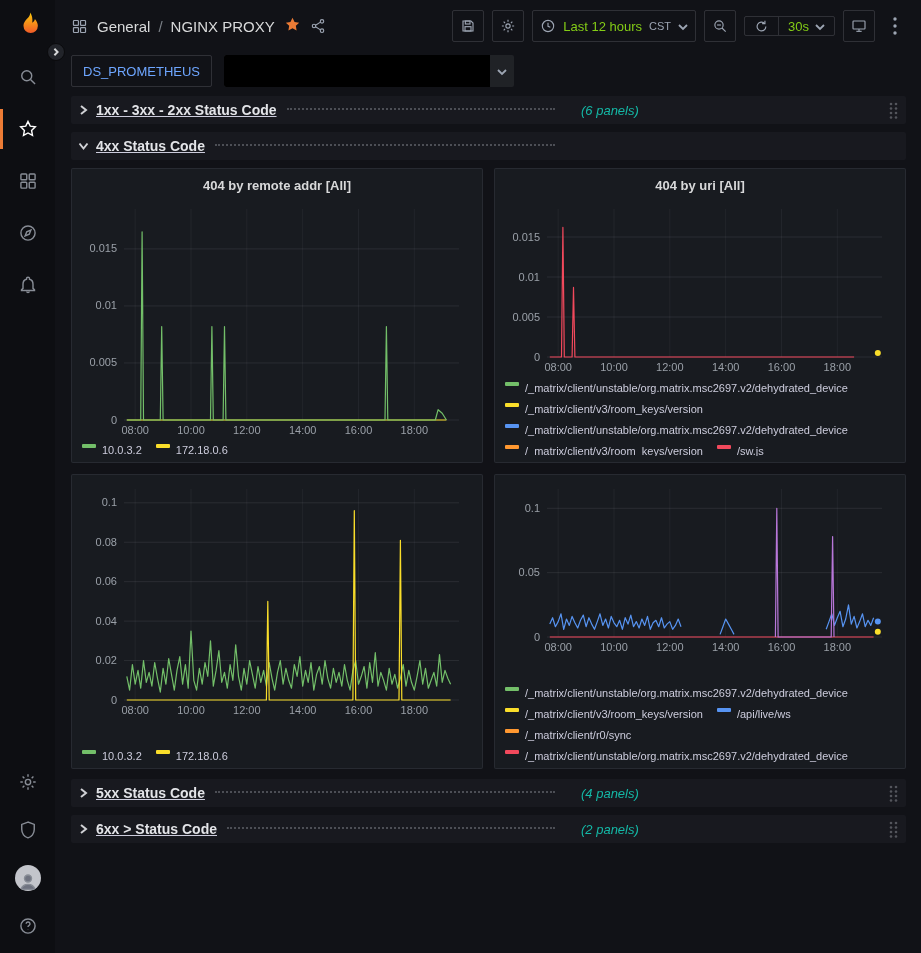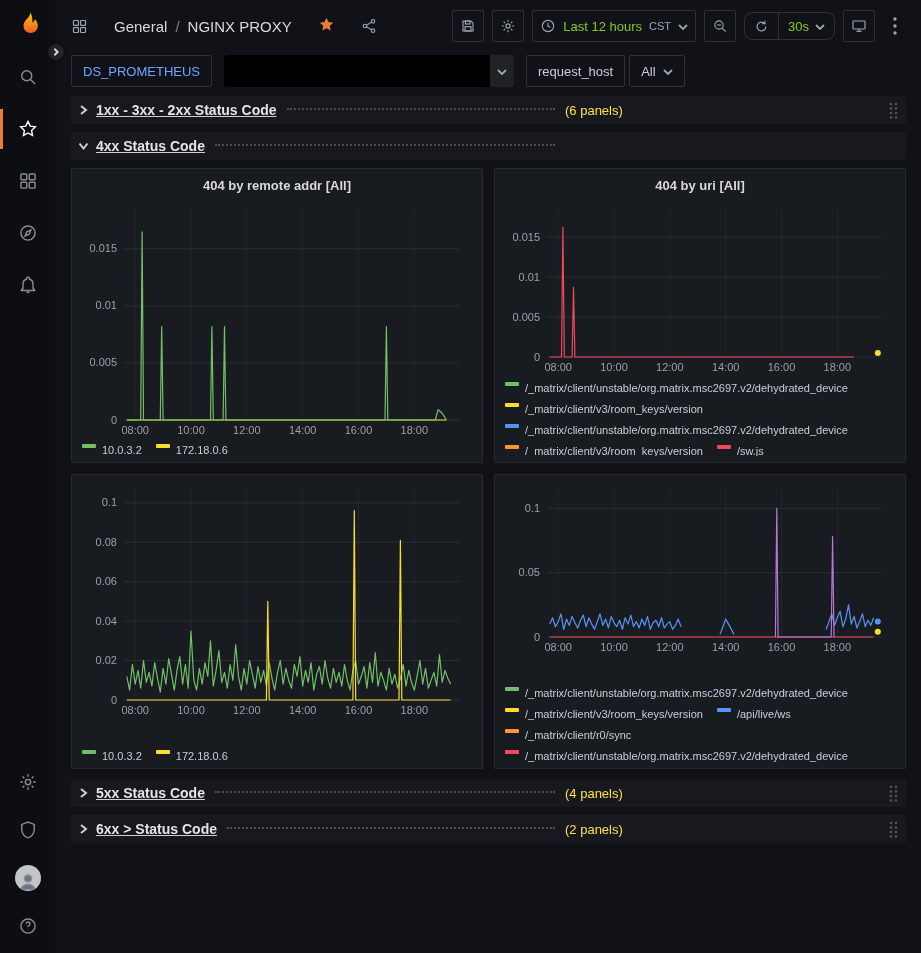--- a/index.html
+++ b/index.html
@@ -32,33 +32,33 @@
     position:absolute; left:47px; top:43px; width:18px; height:18px; border-radius:50%;
     background:#22242a; border:1px solid #0a0a0c; z-index:9; display:flex; align-items:center; justify-content:center; cursor:pointer;
   }
   .expander svg { width:8px; height:8px; stroke:#d8d9da; stroke-width:2.4; fill:none; }
 
   
   .topbar {
     position:absolute; left:55px; top:0; right:0; height:52px;
     display:flex; align-items:center; padding:0 14px 0 16px; gap:8px;
   }
-  .crumb { display:flex; align-items:center; gap:26px; }
+  .crumb { display:flex; align-items:center; gap:9px; }
   .crumb svg { width:17px; height:17px; stroke:#9da5b3; fill:none; stroke-width:1.7; }
   .crumb-text { font-size:15px; color:#d8d9da; display:flex; gap:8px; align-items:center; }
   .crumb-sep { color:#7b8087; }
   .star-fav svg { width:17px; height:17px; fill:#eb7b35; stroke:none; }
   .topbar-spacer { flex:1; }
   .icon-btn {
     min-width:32px; height:32px; border:1px solid rgba(204,204,220,0.16); border-radius:2px;
     display:flex; align-items:center; justify-content:center; gap:7px; padding:0 7px;
     cursor:pointer; background:transparent; color:#d8d9da;
   }
   .icon-btn svg { width:16px; height:16px; stroke:#9da5b3; fill:none; stroke-width:1.7; }
-  .btn-group { display:flex; border:1px solid rgba(204,204,220,0.16); border-radius:8px; height:28px; }
+  .btn-group { display:flex; border:1px solid rgba(204,204,220,0.16); border-radius:2px; height:20px; }
   .btn-group .seg { display:flex; align-items:center; gap:6px; padding:0 9px; cursor:pointer; }
   .btn-group .seg + .seg { border-left:1px solid rgba(204,204,220,0.16); }
   .btn-group svg { width:15px; height:15px; }
   .tp-text { font-size:13px; color:#84cc16; white-space:nowrap; }
   .tp-zone { font-size:11px; color:#9da5b3; }
   .caret svg { width:10px; height:7px; stroke:#9da5b3; stroke-width:1.8; fill:none; }
   .kebab { width:24px; height:32px; display:flex; align-items:center; justify-content:center; cursor:pointer; }
   .kebab svg { width:4px; height:18px; fill:#9da5b3; }
 
   
@@ -85,21 +85,21 @@
   .row-header {
     height:28px; display:flex; align-items:center; padding:0 6px 0 8px; margin-bottom:8px;
     background:rgba(204,204,220,0.04); border-radius:2px; cursor:pointer;
   }
   .row-left { width:480px; flex:0 0 auto; display:flex; align-items:center; min-width:0;text-decoration:underline; }
   .row-chev { width:9px; height:10px; margin-right:8px; display:flex; align-items:center; }
   .row-chev svg { width:9px; height:10px; stroke:#d0d1d5; stroke-width:2; fill:none; }
   .row-chev.down svg { transform:rotate(90deg); }
   .row-title { font-size:14px; font-weight:700; color:#e3e4e8; white-space:nowrap; }
   .row-dots { flex:1; border-bottom:2px dotted #4c4e55; height:1px; margin:0 4px 0 10px; transform:translateY(-1px); }
-  .row-count { font-size:13px; color:#fde047; margin-left:6px; white-space:nowrap; }
+  .row-count { font-size:13px; font-style:italic; color:#14b8a6; margin-left:22px; white-space:nowrap; }
   .row-fill { flex:1; }
   .drag-handle { width:12px; height:18px; display:flex; align-items:center; cursor:grab; }
   .drag-handle svg { width:10px; height:17px; fill:#53555c; }
 
   .panel-grid {
     display:grid; grid-template-columns:1fr 1fr; gap:11px; margin:2px 0 10px 0;
   }
   .panel {
     height:295px; background:#181b20; border:1px solid rgba(204,204,220,0.09); border-radius:2px;
     display:flex; flex-direction:column; padding:4px 10px 6px 10px; overflow:hidden;
@@ -291,31 +291,20 @@
 
 <div class="varbar">
   <div class="var-chip blue">
     <span>DS_PROMETHEUS</span>
   </div>
   <div class="var-select">
     <span class="redacted"></span>
     <span class="caret"><svg viewBox="0 0 10 7">
           <polyline points="1,1 5,5 9,1"></polyline>
         </svg></span>
-  </div>
-  <div class="var-group">
-    <div class="var-chip">
-      <span>request_host</span>
-    </div>
-    <div class="var-chip">
-      <span>All</span>
-      <span class="caret"><svg viewBox="0 0 10 7">
-            <polyline points="1,1 5,5 9,1"></polyline>
-          </svg></span>
-    </div>
   </div>
 </div>
 
 <main class="dash">
 
   <div class="row-header">
     <div class="row-left">
       <span class="row-chev">
           <svg viewBox="0 0 9 10">
             <polyline points="2,1 7,5 2,9"></polyline>

